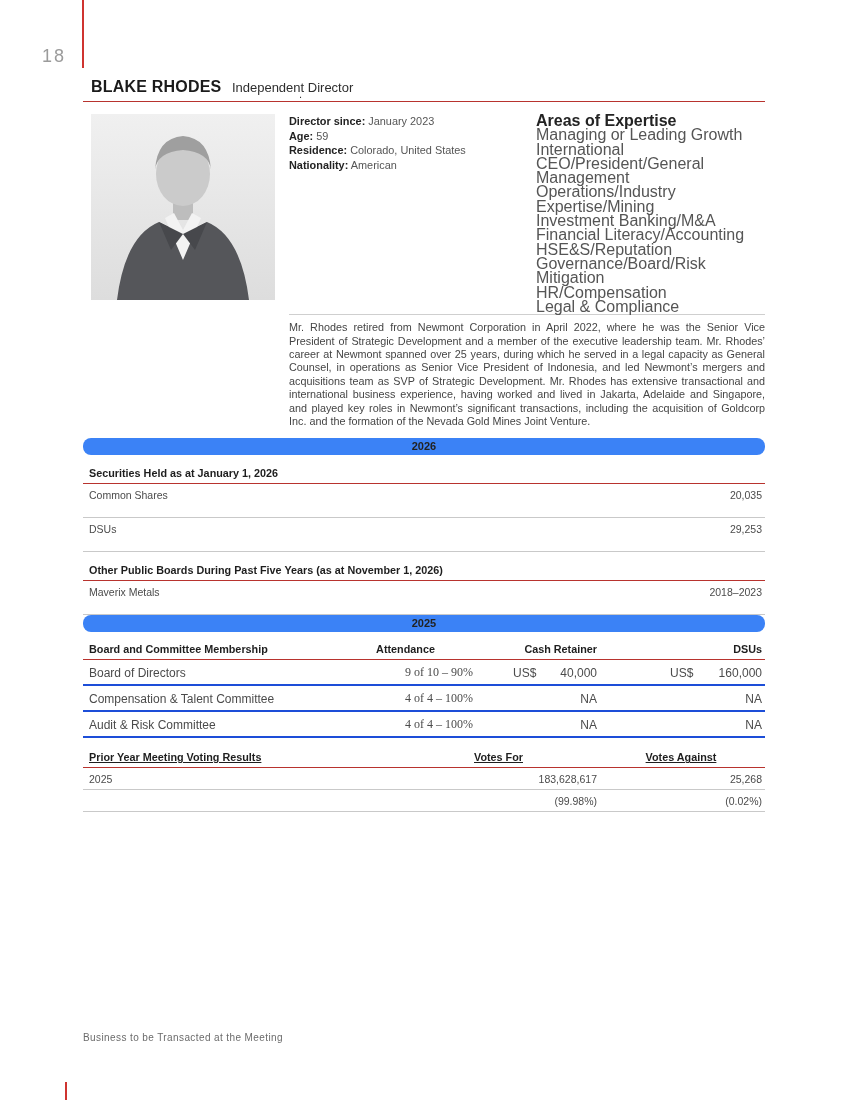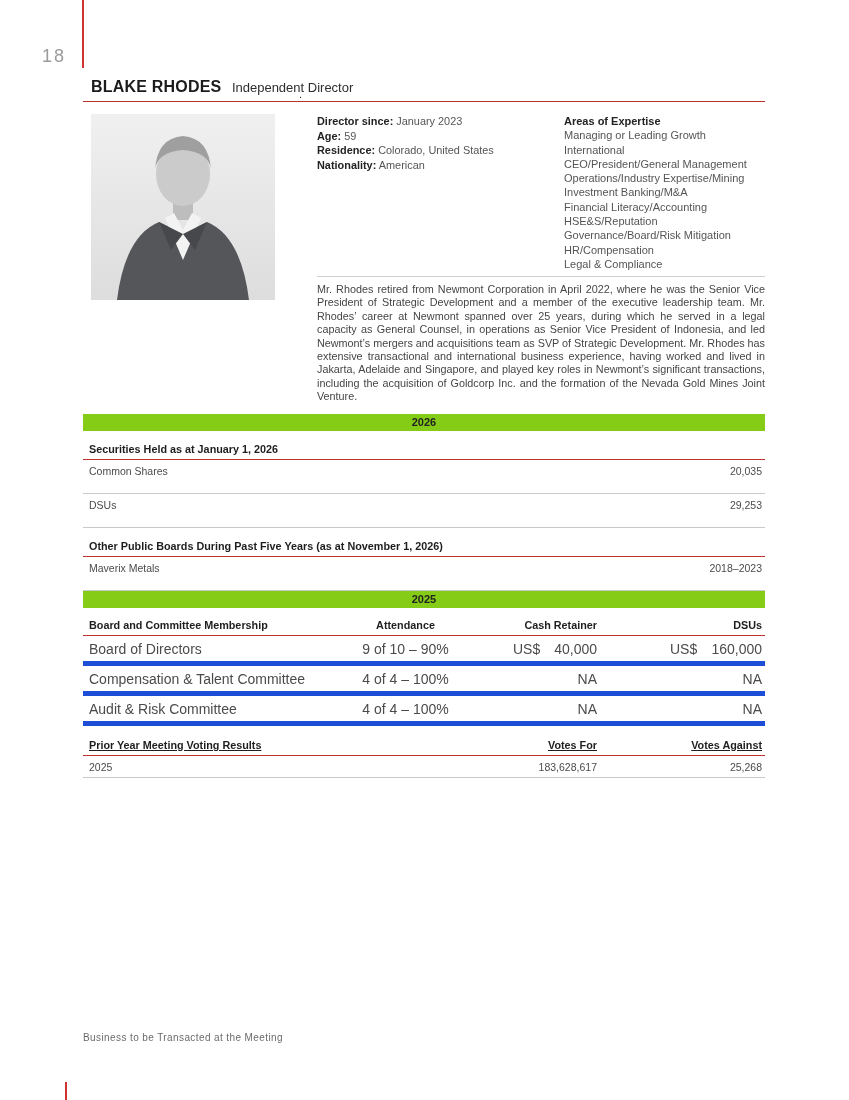--- a/index.html
+++ b/index.html
@@ -19,49 +19,49 @@
   .content { position:absolute; left:83px; top:0; width:682px; }
 
   .name-row { margin-top:78px; padding-left:8px; }
   .name { font-size:16px; font-weight:700; color:#1b1b1b; letter-spacing:0.2px; }
   .role { font-size:13px; color:#2e2e2e; margin-left:6px; }
   .red-rule { border:none; border-top:1.5px solid #b8332e; margin-top:5px; }
 
   .info-row { display:flex; margin-top:12px; }
   .photo { flex:none; width:184px; height:186px; margin-left:8px; margin-right:14px; background:#e9e9e9; }
   .photo svg { display:block; width:100%; height:100%; }
-  .right-col { flex:1; min-width:0;margin-left:28px; }
+  .right-col { flex:1; min-width:0; }
   .cols { display:flex; min-height:162px; }
   .details { width:247px; flex:none; font-size:10.9px; line-height:14.5px; color:#555; }
   .detail-label { font-weight:700; color:#232323; }
-  .expertise { flex:1; font-size:11px; line-height:14.3px; color:#555; }
+  .expertise { flex:1; font-size:16px; line-height:14.3px; color:#555; }
   .exp-title { font-weight:700; color:#232323; }
   .thin-divider { border:none; border-top:1px solid #cfcfcf; }
   .bio { margin-top:6px; font-size:10.8px; line-height:13.4px; color:#454545; text-align:justify; }
   .para2 { margin-top:11px; font-size:10.8px; line-height:13.5px; color:#454545; }
 
   
-  .band { margin-top:10px; height:17px; line-height:17px; background:#84cc16; text-align:center; font-size:11px; font-weight:700; color:#222; }
+  .band { margin-top:10px; height:17px; line-height:17px; background:#3b82f6; text-align:center; font-size:11px; font-weight:700; color:#222;border-radius:8px; }
   .tbl-title { margin-top:7px; padding:5px 0 4px 6px; font-size:10.8px; font-weight:700; color:#1e1e1e; border-bottom:1.5px solid #b8332e; }
   .kv-row { display:flex; justify-content:space-between; align-items:center; padding:5px 3px 16px 6px; font-size:10.5px; color:#4b4b4b; border-bottom:1px solid #c9c9c9; }
 
   .m-head { display:grid; grid-template-columns:255px 135px 127px 165px; margin-top:6px; padding:5px 0 4px; font-size:10.8px; font-weight:700; color:#1e1e1e; border-bottom:1.5px solid #b8332e; }
   .m-head .c1 { padding-left:6px; }
   .m-head .c2 { text-align:center; }
   .m-head .c3, .m-head .c4 { text-align:right; padding-right:3px; }
-  .m-row { display:grid; grid-template-columns:255px 135px 40px 87px 70px 95px; padding:5px 0 4px; font-size:14px; color:#4b4b4b; border-bottom:5px solid #1d4ed8; align-items:center; }
+  .m-row { display:grid; grid-template-columns:255px 135px 40px 87px 70px 95px; padding:5px 0 4px; font-size:12px; color:#4b4b4b; border-bottom:2px solid #1d4ed8; align-items:center; }
   .m-row .c1 { padding-left:6px; }
-  .m-row .c2 { text-align:center; }
+  .m-row .c2 { text-align:right;font-family:Liberation Serif, serif; }
   .m-row .pair { display:flex; justify-content:space-between; padding-right:3px; }
   .m-row .cur { text-align:left; }
   .m-row .val { text-align:right; flex:1; }
 
   .v-head { display:grid; grid-template-columns:1fr 200px 165px; margin-top:8px; padding:5px 0 4px; font-size:10.8px; font-weight:700; color:#1e1e1e; border-bottom:1.5px solid #b8332e;text-decoration:underline; }
   .v-head .c1 { padding-left:6px; }
-  .v-head .c2, .v-head .c3 { text-align:right; padding-right:3px; }
+  .v-head .c2, .v-head .c3 { text-align:center; padding-right:3px; }
   .v-row { display:grid; grid-template-columns:1fr 200px 165px; padding:5px 0 4px; font-size:10.5px; color:#4b4b4b; border-bottom:1px solid #c9c9c9; }
   .v-row .c1 { padding-left:6px; }
   .v-row .c2, .v-row .c3 { text-align:right; padding-right:3px; }
 </style>
 </head>
 <body>
 
 <div class="page">
 
   <div class="accent-top"></div>
@@ -196,19 +196,24 @@
     <div class="v-head">
       <span class="c1">Prior Year Meeting Voting Results</span>
       <span class="c2">Votes For</span>
       <span class="c3">Votes Against</span>
     </div>
     <div class="v-row">
       <span class="c1">2025</span>
       <span class="c2">183,628,617</span>
       <span class="c3">25,268</span>
     </div>
+    <div class="v-row">
+      <span class="c1"></span>
+      <span class="c2">(99.98%)</span>
+      <span class="c3">(0.02%)</span>
+    </div>
 
   </div>
 
   <div class="footer">Business to be Transacted at the Meeting</div>
   <div class="accent-bottom"></div>
 
 </div>
 
 </body></html>

